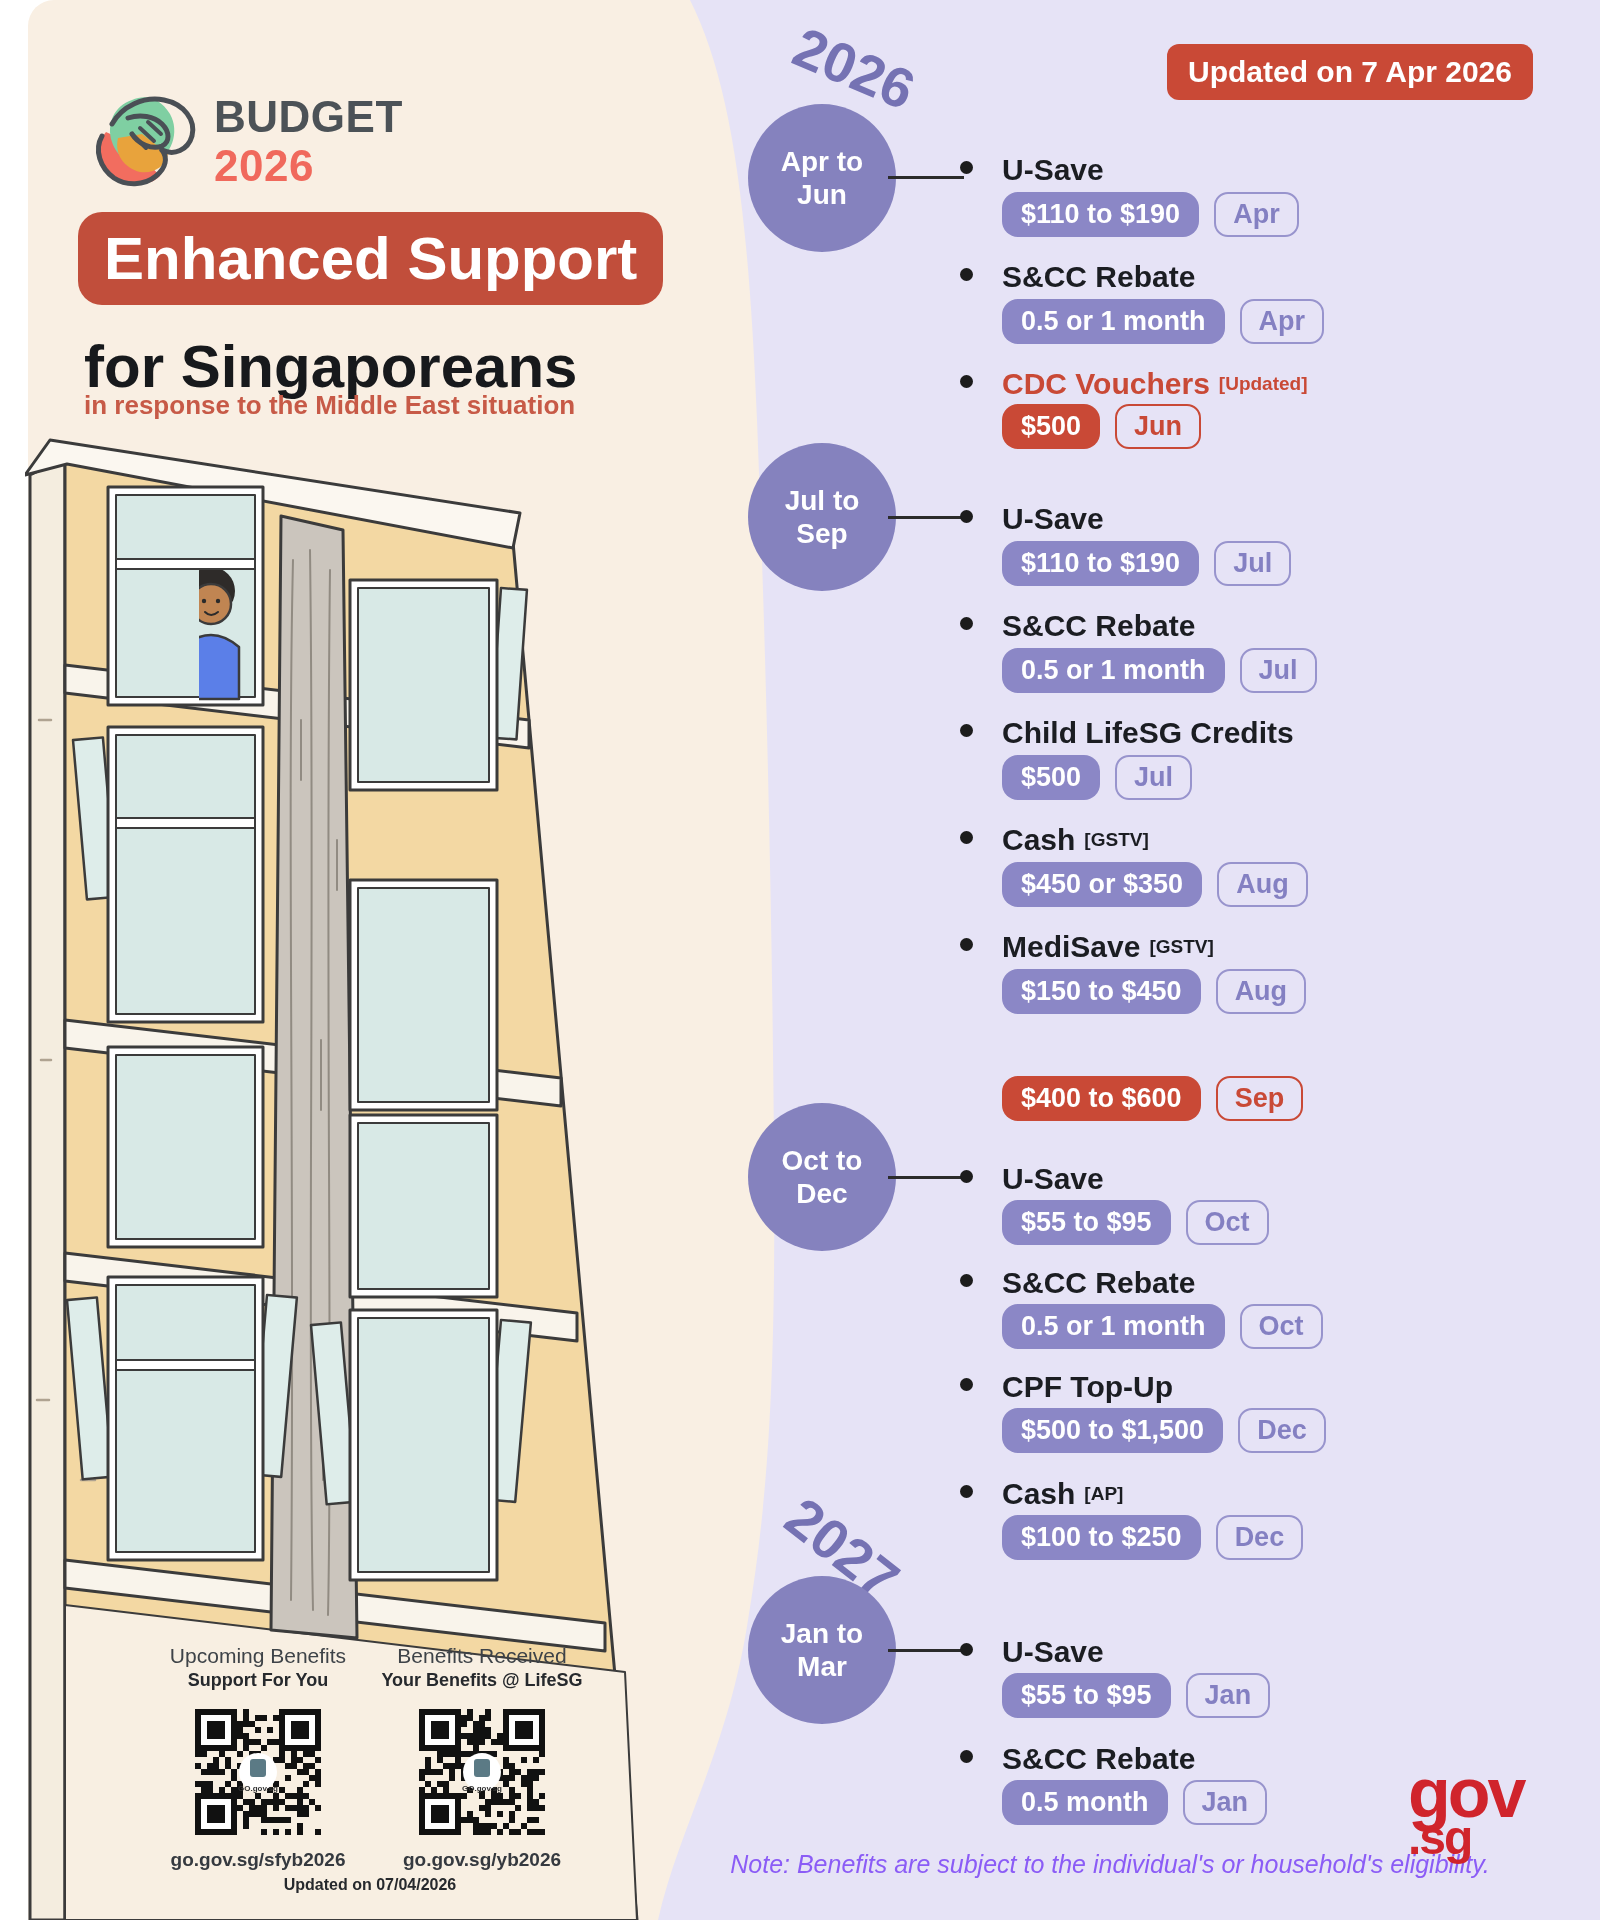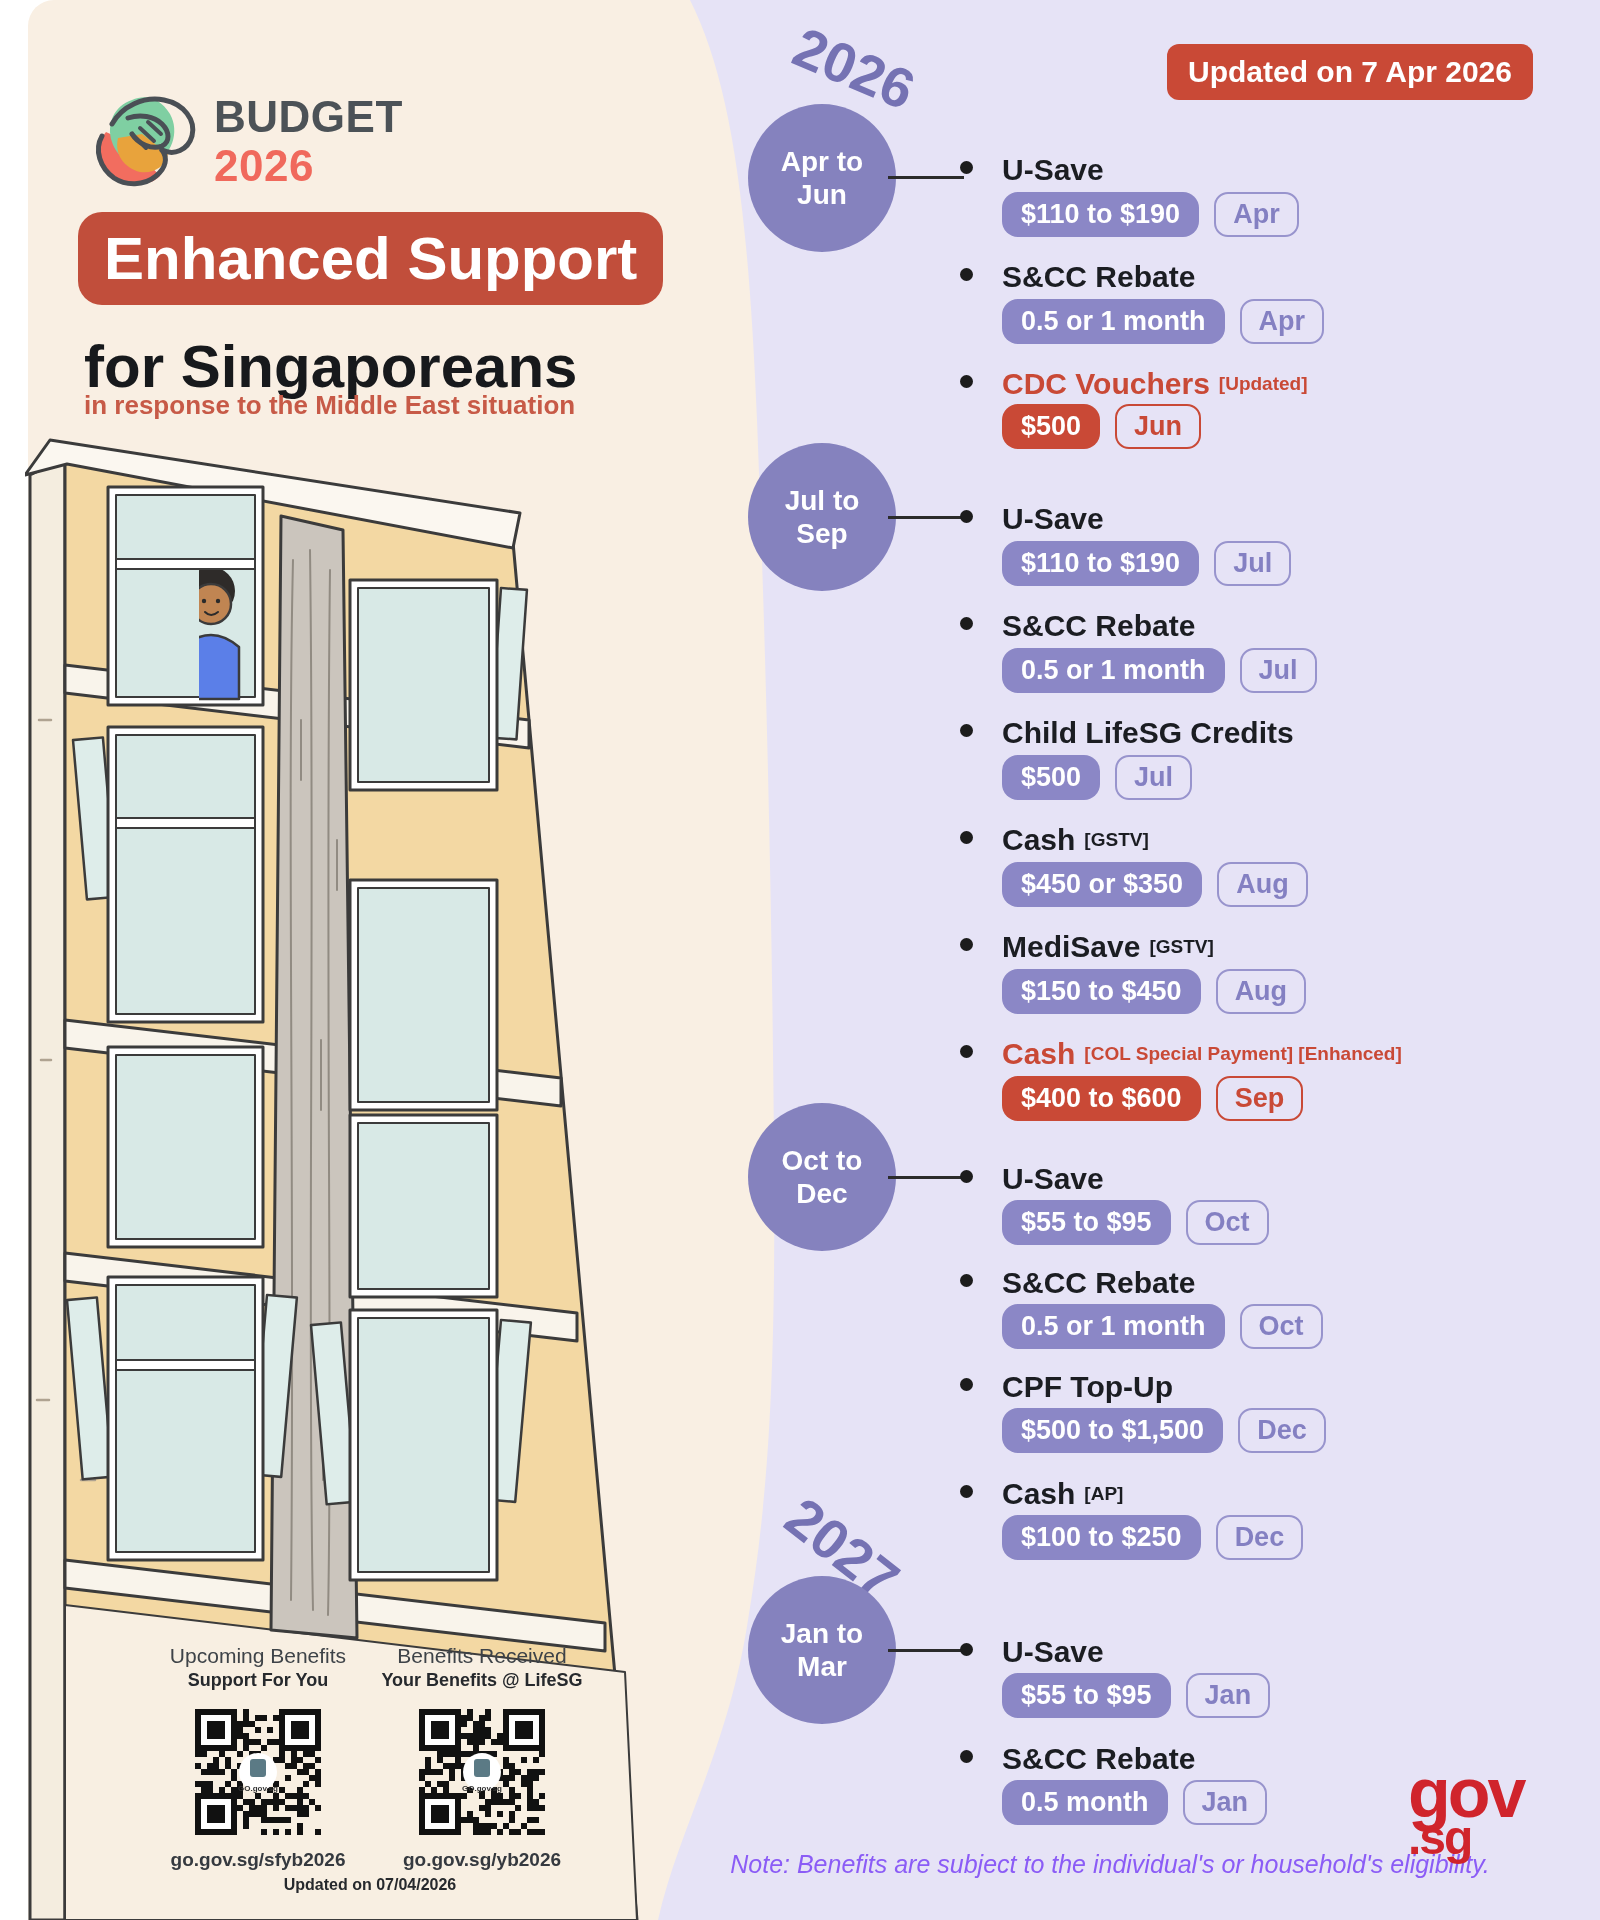--- a/index.html
+++ b/index.html
@@ -380,21 +380,20 @@
   <div class="item" style="top:823px"><span class="dot"></span><span class="iname">Cash</span><span class="itag">[GSTV]</span></div>
   <div class="pills" style="top:862px">
       <span class="pill">$450 or $350</span>
       <span class="pill-o">Aug</span>
     </div>
   <div class="item" style="top:930px"><span class="dot"></span><span class="iname">MediSave</span><span class="itag">[GSTV]</span></div>
   <div class="pills" style="top:969px">
       <span class="pill">$150 to $450</span>
       <span class="pill-o">Aug</span>
     </div>
-  <div class="item red" style="top:1037px"><span class="dot"></span><span class="iname">Cash</span><span class="itag">[COL Special Payment] [Enhanced]</span></div>
   <div class="pills red" style="top:1076px">
       <span class="pill">$400 to $600</span>
       <span class="pill-o">Sep</span>
     </div>
 
   <div class="item" style="top:1162px"><span class="dot"></span><span class="iname">U-Save</span><span class="itag"></span></div>
   <div class="pills" style="top:1200px">
       <span class="pill">$55 to $95</span>
       <span class="pill-o">Oct</span>
     </div>

